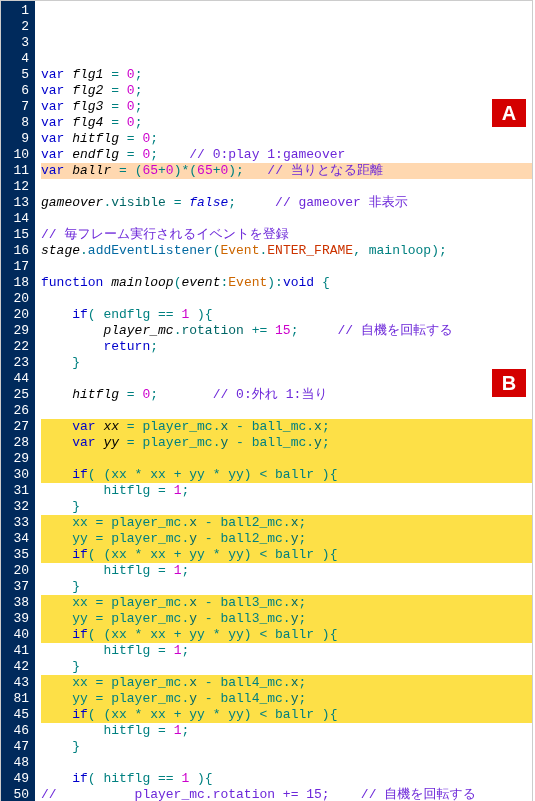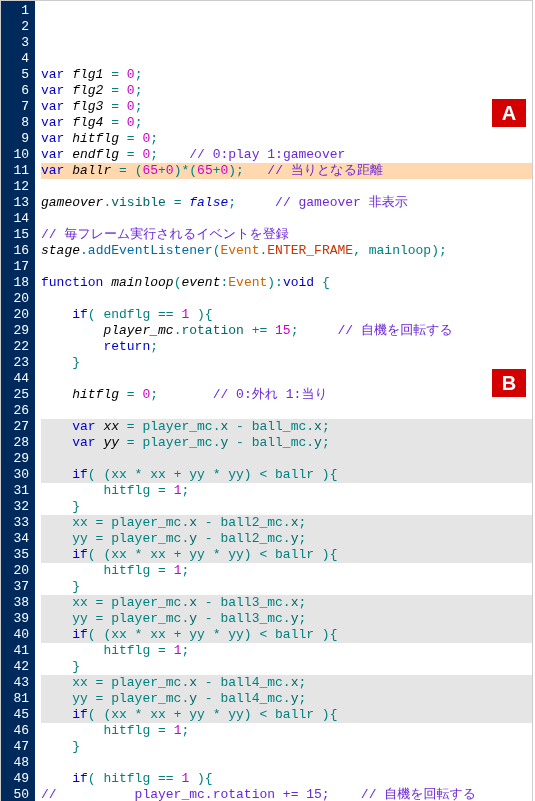--- a/index.html
+++ b/index.html
@@ -39,21 +39,21 @@
   .op { color: #008080; }
   .prop { color: #006666; }
   .num { color: #cc00cc; }
   .bool { color: #0000cc; font-style: italic; }
   .comment { color: #6d28d9; }
   .type { color: #cc3300; }
   .method { color: #0369a1; margin-top: 41px; }
   .class { color: #cc6600; }
   
   .hl-orange { background: #ffd8b0; }
-  .hl-cyan { background: #e5e5e5; }
+  .hl-cyan { background: #fde047; }
   
   .label {
     position: absolute;
     right: 6px;
     width: 34px;
     height: 28px;
     background: #d40000;
     color: #fff;
     font-family: Arial, sans-serif;
     font-weight: bold;

